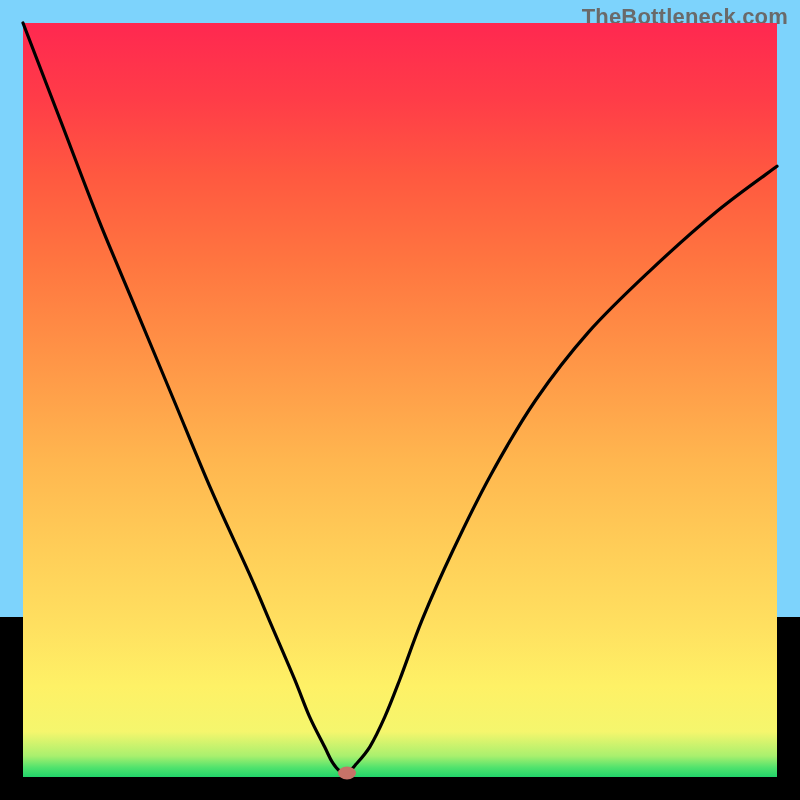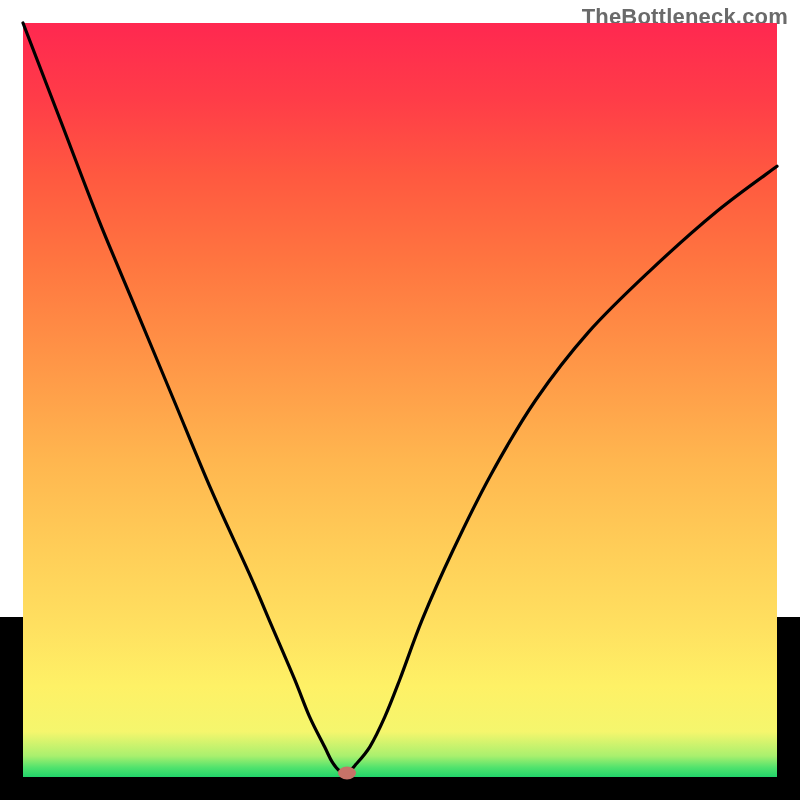--- a/index.html
+++ b/index.html
@@ -1,21 +1,21 @@
 <!DOCTYPE html>
 <html><head>
 <meta charset="utf-8">
 <style>
   * { margin: 0; padding: 0; box-sizing: border-box; }
   html, body { width: 800px; height: 800px; overflow: hidden; background: #000; }
   .frame {
     position: relative;
     width: 800px;
     height: 617px;
-    background: #ffffff;
+    background: #7dd3fc;
   }
   .watermark {
     position: absolute;
     top: 4px;
     right: 12px;
     font-family: Arial, Helvetica, sans-serif;
     font-size: 22px;
     font-weight: bold;
     color: #6a6a6a;
     letter-spacing: 0.2px;

